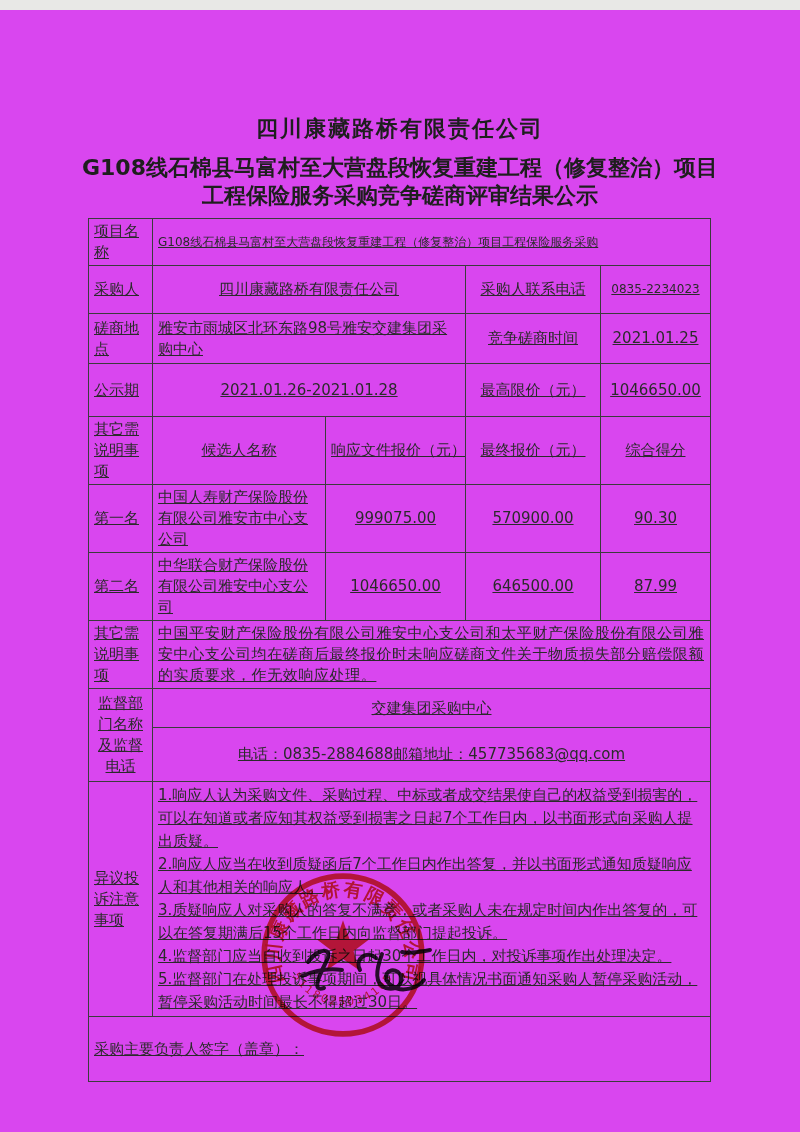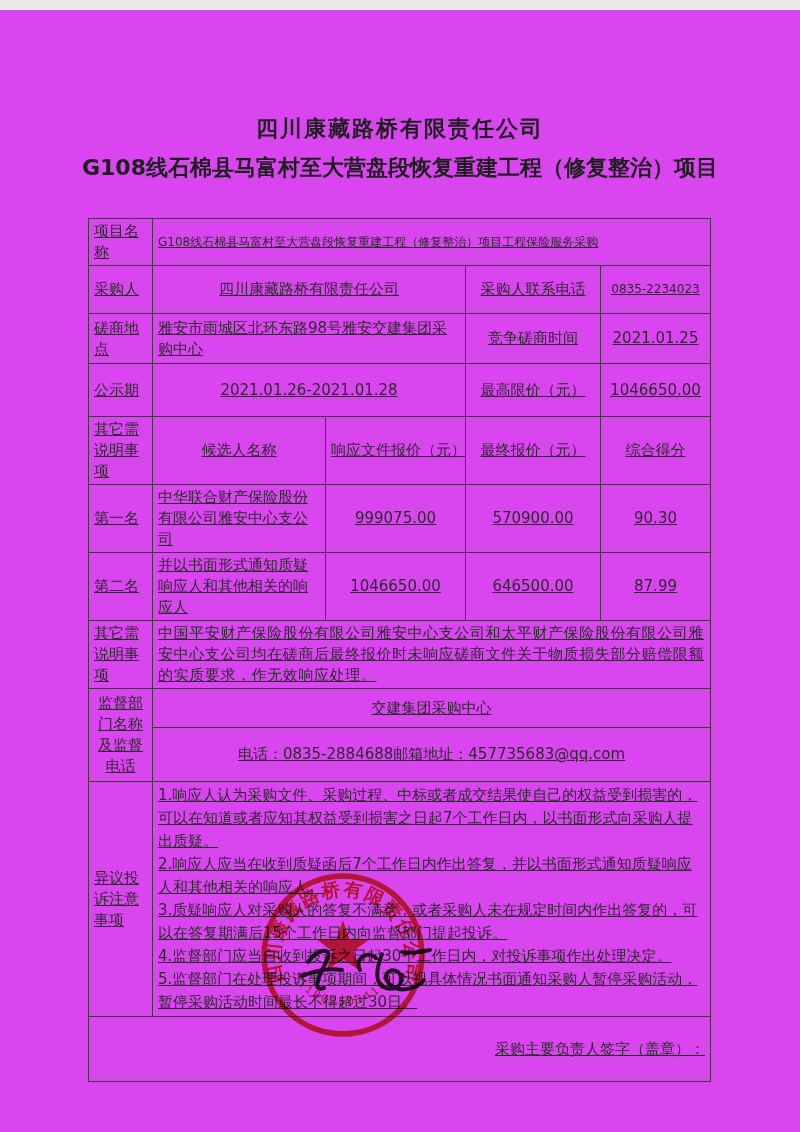--- a/index.html
+++ b/index.html
@@ -43,20 +43,21 @@
   }
 </style>
 </head>
 <body>
 
 <div class="page">
 
   <div class="title-company">四川康藏路桥有限责任公司</div>
   <div class="title-project">
     <div>G108线石棉县马富村至大营盘段恢复重建工程（修复整治）项目</div>
+    <div>工程保险服务采购竞争磋商评审结果公示</div>
   </div>
 
   <table class="doc">
     <colgroup>
       <col style="width:64px">
         <col style="width:173px">
         <col style="width:140px">
       <col style="width:135px">
         <col style="width:110px">
     </colgroup>
@@ -91,29 +92,29 @@
     <tr style="height:45px;">
       <td class="lbl">其它需说明事项</td>
       <td class="ctr">候选人名称</td>
       <td class="ctr nowrap">响应文件报价（元）</td>
       <td class="ctr nowrap">最终报价（元）</td>
       <td class="ctr">综合得分</td>
     </tr>
 
     <tr style="height:53px;">
       <td class="lbl">第一名</td>
-      <td>中华联合财产保险股份有限公司雅安中心支公司</td>
+      <td>中国人寿财产保险股份有限公司雅安市中心支公司</td>
       <td class="ctr">999075.00</td>
       <td class="ctr">570900.00</td>
       <td class="ctr">90.30</td>
     </tr>
 
     <tr style="height:49px;">
       <td class="lbl">第二名</td>
-      <td>并以书面形式通知质疑响应人和其他相关的响应人</td>
+      <td>中华联合财产保险股份有限公司雅安中心支公司</td>
       <td class="ctr">1046650.00</td>
       <td class="ctr">646500.00</td>
       <td class="ctr">87.99</td>
     </tr>
 
     <tr style="height:68px;">
       <td class="lbl">其它需说明事项</td>
       <td colspan="4" class="other-note">中国平安财产保险股份有限公司雅安中心支公司和太平财产保险股份有限公司雅安中心支公司均在磋商后最终报价时未响应磋商文件关于物质损失部分赔偿限额的实质要求，作无效响应处理。</td>
     </tr>
 
@@ -129,21 +130,21 @@
       <td class="lbl">异议投诉注意事项</td>
       <td colspan="4">
         <p class="note-line">1.响应人认为采购文件、采购过程、中标或者成交结果使自己的权益受到损害的，可以在知道或者应知其权益受到损害之日起7个工作日内，以书面形式向采购人提出质疑。</p>
         <p class="note-line">2.响应人应当在收到质疑函后7个工作日内作出答复，并以书面形式通知质疑响应人和其他相关的响应人。</p>
         <p class="note-line">3.质疑响应人对采购人的答复不满意，或者采购人未在规定时间内作出答复的，可以在答复期满后15个工作日内向监督部门提起投诉。</p>
         <p class="note-line">4.监督部门应当自收到投诉之日起30个工作日内，对投诉事项作出处理决定。</p>
         <p class="note-line">5.监督部门在处理投诉事项期间，可以视具体情况书面通知采购人暂停采购活动，暂停采购活动时间最长不得超过30日。</p>
       </td>
     </tr>
 
-    <tr style="height:65px;text-align:right;">
+    <tr style="height:65px;">
       <td colspan="5">采购主要负责人签字（盖章）：</td>
     </tr>
   </tbody>
     </table>
 
   <svg class="seal" viewBox="0 0 166 166">
     <g fill="none" stroke="#cd3828" opacity="0.9">
       <circle cx="83" cy="83" r="77" stroke-width="5.5"></circle>
     </g>
     <polygon opacity="0.9" fill="#cd3828" points="83,49 89.3,67.3 108.7,67.7 93.3,79.3 98.9,97.8 83,86.8 67.1,97.8 72.7,79.3 57.3,67.7 76.7,67.3"></polygon>

